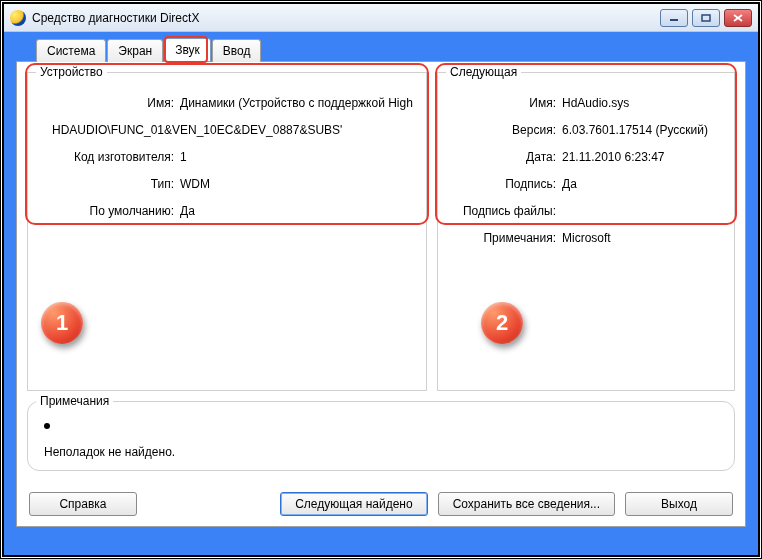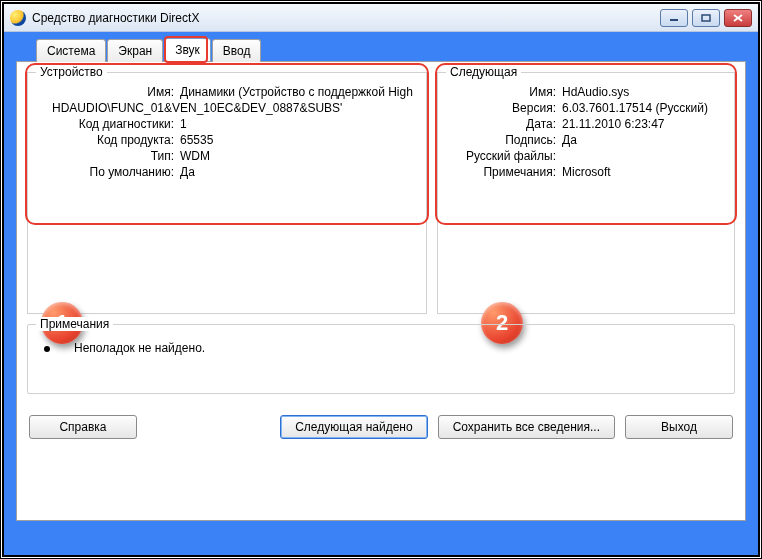--- a/index.html
+++ b/index.html
@@ -29,29 +29,29 @@
 .gb1 { flex: 0 0 400px; }
 .gb2 { flex: 1; }
 .gb-hl { position: absolute; border: 2px solid #e63b2e; border-radius: 10px; pointer-events: none; }
 .hl1 { left: -3px; top: -10px; right: -3px; height: 162px; }
 .hl2 { left: -3px; top: -10px; right: -3px; height: 162px; }
 
 .badge { position: absolute; width: 42px; height: 42px; border-radius: 50%; background: radial-gradient(circle at 30% 25%, #ff9a6b, #e8432e 65%, #b52a18); color: #fff; font-size: 22px; font-weight: bold; display: flex; align-items: center; justify-content: center; box-shadow: 2px 4px 6px rgba(0,0,0,.4), inset 0 2px 4px rgba(255,255,255,.5); }
 .b1 { left: 24px; top: 240px; }
 .b2 { left: 464px; top: 240px; }
 
-.kv { display: flex; margin: 2px 0; }
+.kv { display: flex; margin: 13px 0; }
 .kv .k { width: 122px; text-align: right; margin-right: 6px; }
 .kv2 .k { width: 94px; }
 
 .fillv { height: 120px; }
 
-.notes { border: 1px solid #d0d0d0; border-radius: 2px; padding: 12px 10px 20px 10px; position: relative; margin-top: 10px; height: 70px; }
+.notes { border: 1px solid #d0d0d0; border-radius: 12px; padding: 12px 10px 20px 10px; position: relative; margin-top: 10px; height: 70px; }
 .notes .legend { position: absolute; top: -8px; left: 8px; background: #fff; padding: 0 4px; }
-.note-line { display: flex; align-items: flex-start; gap: 24px; padding: 4px 6px; }
+.note-line { display: flex; align-items: flex-start; gap: 16px; padding: 4px 6px; flex-direction: column; }
 .note-line .bullet { width: 6px; height: 6px; background: #000; border-radius: 50%; margin-top: 5px; flex-shrink: 0; }
 
 .btnrow { display: flex; gap: 10px; margin-top: 10px; padding: 0 2px; }
 .btnrow .spacer { flex: 1; }
 .btn { min-width: 108px; height: 24px; padding: 0 14px; border: 1px solid #8a8a8a; border-radius: 3px; background: linear-gradient(#fdfdfd,#e6e6e6); cursor: pointer; display: flex; align-items: center; justify-content: center; margin-top: 11px; }
 .btn.primary { border-color: #2e6fd4; box-shadow: 0 0 0 1px #7fb4f0 inset; }
 </style>
 </head>
 <body>
 
@@ -94,26 +94,22 @@
           <div class="gb-hl hl1"></div>
           <div class="legend">Устройство</div>
           <div class="kv">
               <div class="k">Имя:</div>
               <div>Динамики (Устройство с поддержкой High</div>
             </div>
           <div class="kv">
               <div>HDAUDIO\FUNC_01&amp;VEN_10EC&amp;DEV_0887&amp;SUBS'</div>
             </div>
           <div class="kv">
-              <div class="k">Код диагностики:</div>
+              <div class="k">Код изготовителя:</div>
               <div>1</div>
-            </div>
-          <div class="kv">
-              <div class="k">Код продукта:</div>
-              <div>65535</div>
             </div>
           <div class="kv">
               <div class="k">Тип:</div>
               <div>WDM</div>
             </div>
           <div class="kv">
               <div class="k">По умолчанию:</div>
               <div>Да</div>
             </div>
           <div class="fillv"></div>
@@ -132,21 +128,21 @@
             </div>
           <div class="kv kv2">
               <div class="k">Дата:</div>
               <div>21.11.2010 6:23:47</div>
             </div>
           <div class="kv kv2">
               <div class="k">Подпись:</div>
               <div>Да</div>
             </div>
           <div class="kv kv2">
-              <div class="k">Русский файлы:</div>
+              <div class="k">Подпись файлы:</div>
               <div></div>
             </div>
           <div class="kv kv2">
               <div class="k">Примечания:</div>
               <div>Microsoft</div>
             </div>
           <div class="fillv"></div>
         </div>
       </div>
 

